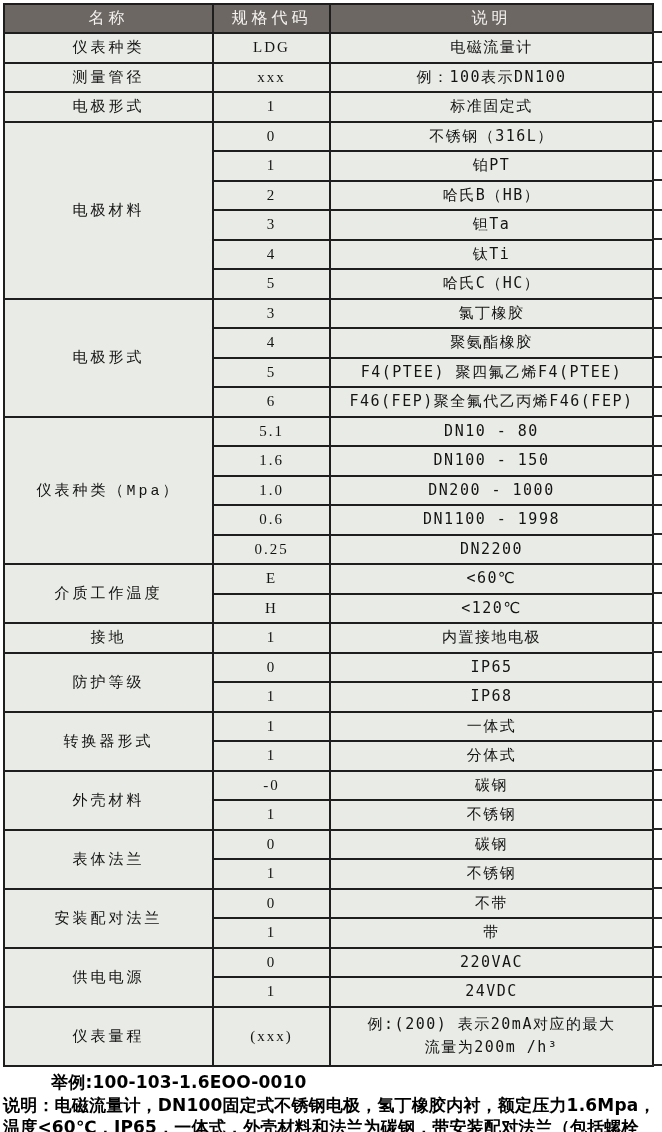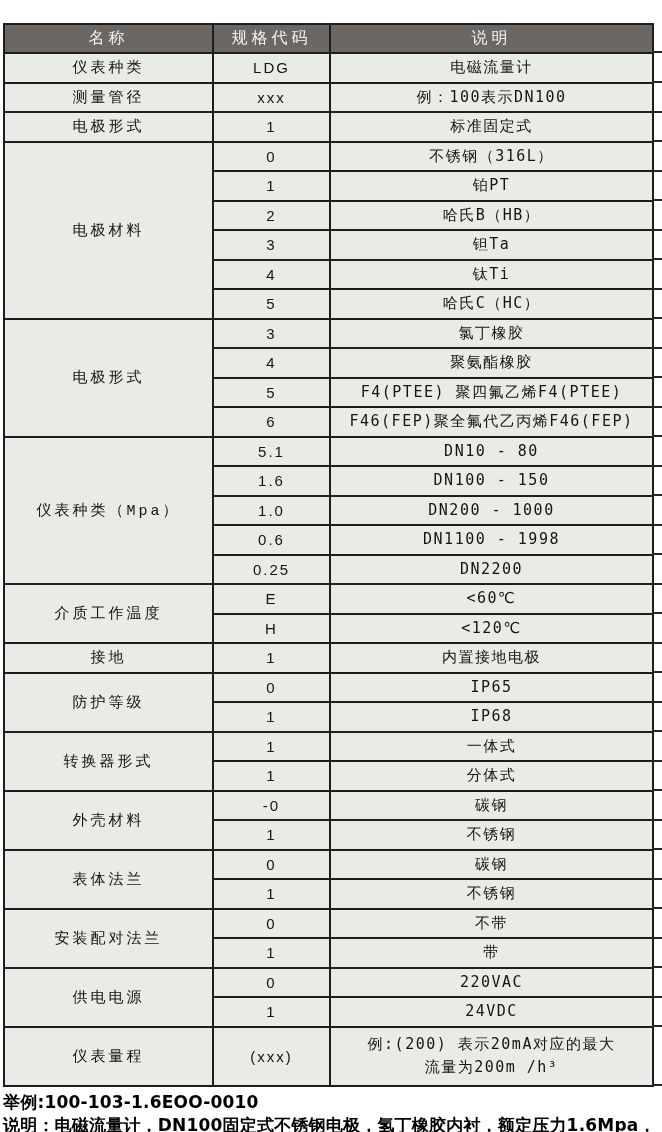--- a/index.html
+++ b/index.html
@@ -18,21 +18,20 @@
   }
   .table-wrap {
     position: relative;
     width: 659px;
   }
   table.spec {
     border-collapse: collapse;
     table-layout: fixed;
     width: 649px;
     background: #d946ef;
-    margin-top: 20px;
   }
   table.spec th, table.spec td {
     border: 2px solid #1e1e1e;
     text-align: center;
     vertical-align: middle;
     padding: 0 2px;
     overflow: hidden;
   }
   table.spec th {
     background: #6d6763;
@@ -47,21 +46,21 @@
     color: #141414;
     height: 27.5px;
     font-size: 15px;
   }
   td.c-name {
     font-family: Liberation Mono, monospace;
     letter-spacing: 3px;
     font-size: 15.5px;
   }
   td.c-code {
-    font-family: Liberation Sans, sans-serif;
+    font-family: Liberation Serif, serif;
     letter-spacing: 2px;
     font-size: 14.5px;
   }
   td.c-desc {
     font-family: "DejaVu Sans Mono", "DejaVu Sans", sans-serif;
     letter-spacing: 1.5px;
     font-size: 14.5px;
     white-space: pre-line;
     line-height: 1.55;
   }
@@ -75,20 +74,21 @@
   .footer {
     margin: 4px 2px 0 0;
     color: #000000;
     font-family: "DejaVu Sans", sans-serif;
   }
   .footer p { margin: 0; }
   .footer .example {
     font-size: 17px;
     font-weight: bold;
     letter-spacing: 0.2px;
+    margin-left: 48px;
   }
   .footer .note {
     font-size: 17px;
     font-weight: bold;
     line-height: 1.33;
     letter-spacing: 0.2px;
   }
 </style>
 </head>
 <body>

